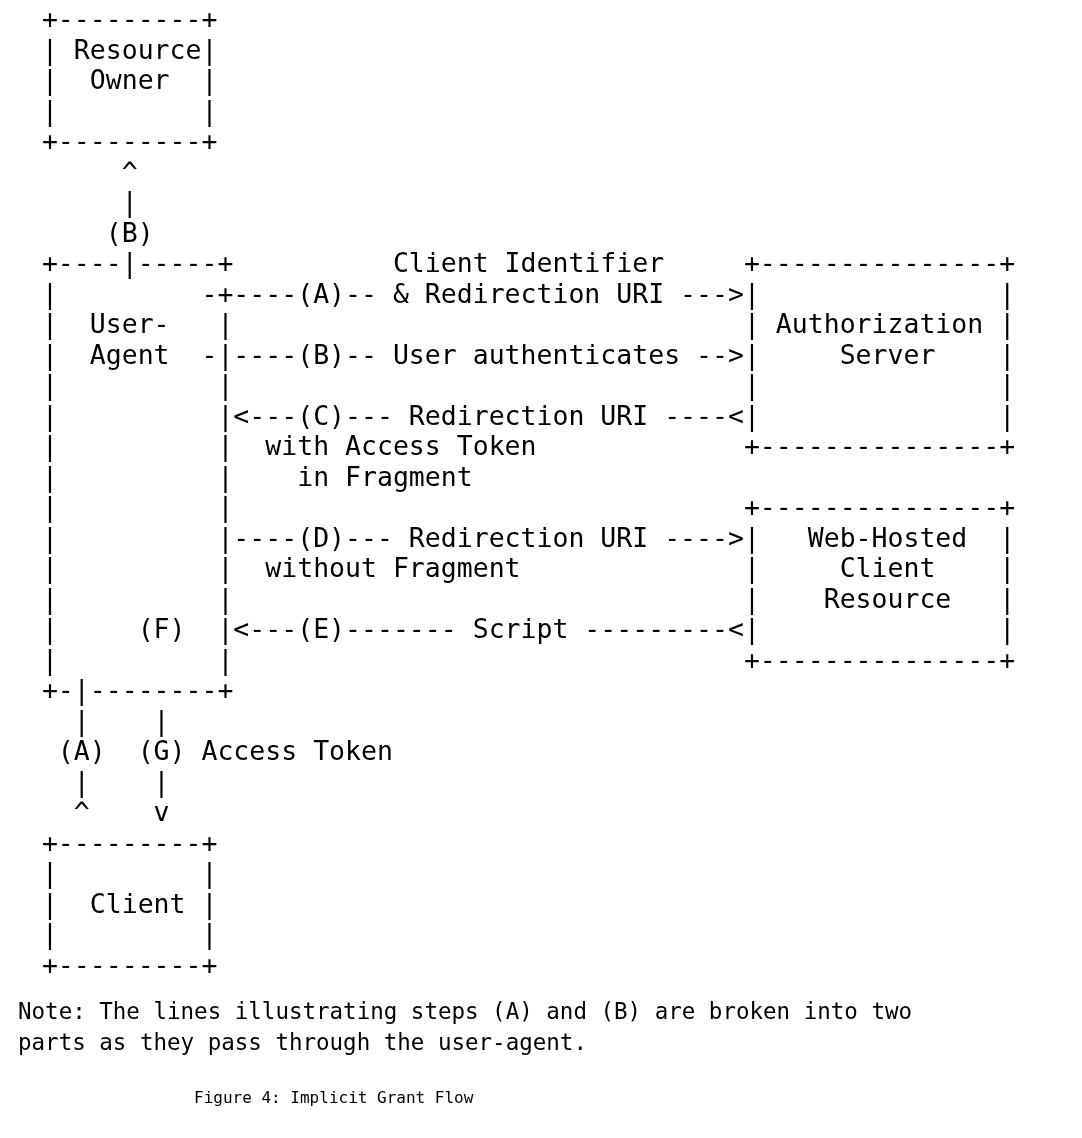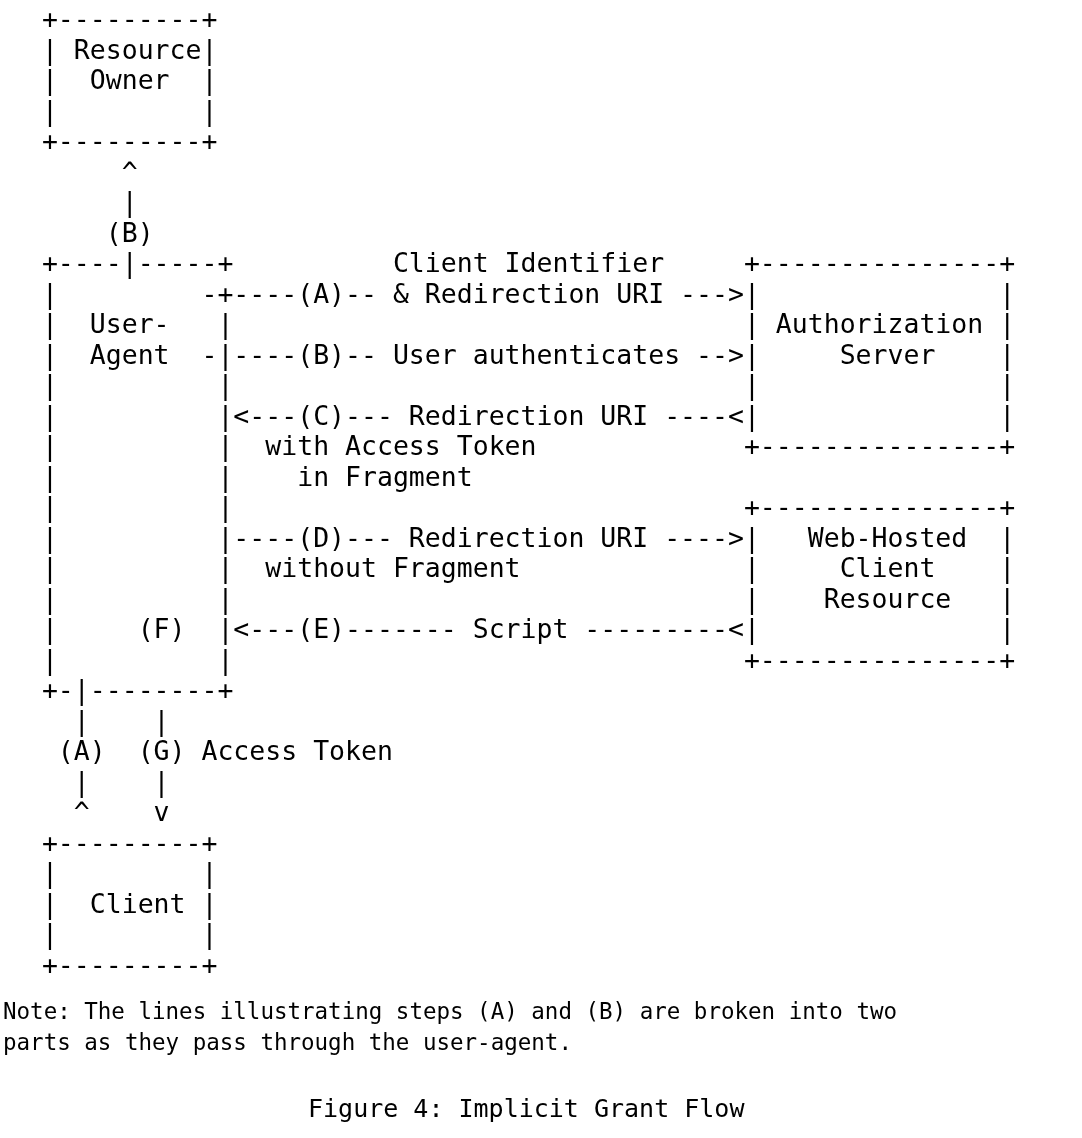--- a/index.html
+++ b/index.html
@@ -34,40 +34,40 @@
     line-height: 30.5px;
     letter-spacing: 0px;
     white-space: pre;
     font-weight: 500;
     color: #000000;
     -webkit-font-smoothing: none;
   }
   
   .note-block {
     position: absolute;
-    left: 3px;
+    left: 18px;
     top: 996px;
     margin: 0;
     padding: 0;
     font-family: "DejaVu Sans Mono", "Liberation Mono", monospace;
     font-size: 22.5px;
     line-height: 30.5px;
     white-space: pre;
     font-weight: 500;
     color: #000000;
   }
   
   .figure-caption {
     position: absolute;
     left: 10px;
     top: 1082px;
-    margin: 12px;
+    margin: 1px;
     padding: 0;
     font-family: "DejaVu Sans Mono", "Liberation Mono", monospace;
-    font-size: 25px;
+    font-size: 16px;
     line-height: 30.5px;
     white-space: pre;
     font-weight: 500;
     color: #000000;
   }
 </style>
 </head>
 <body>
 
 <div class="page">

